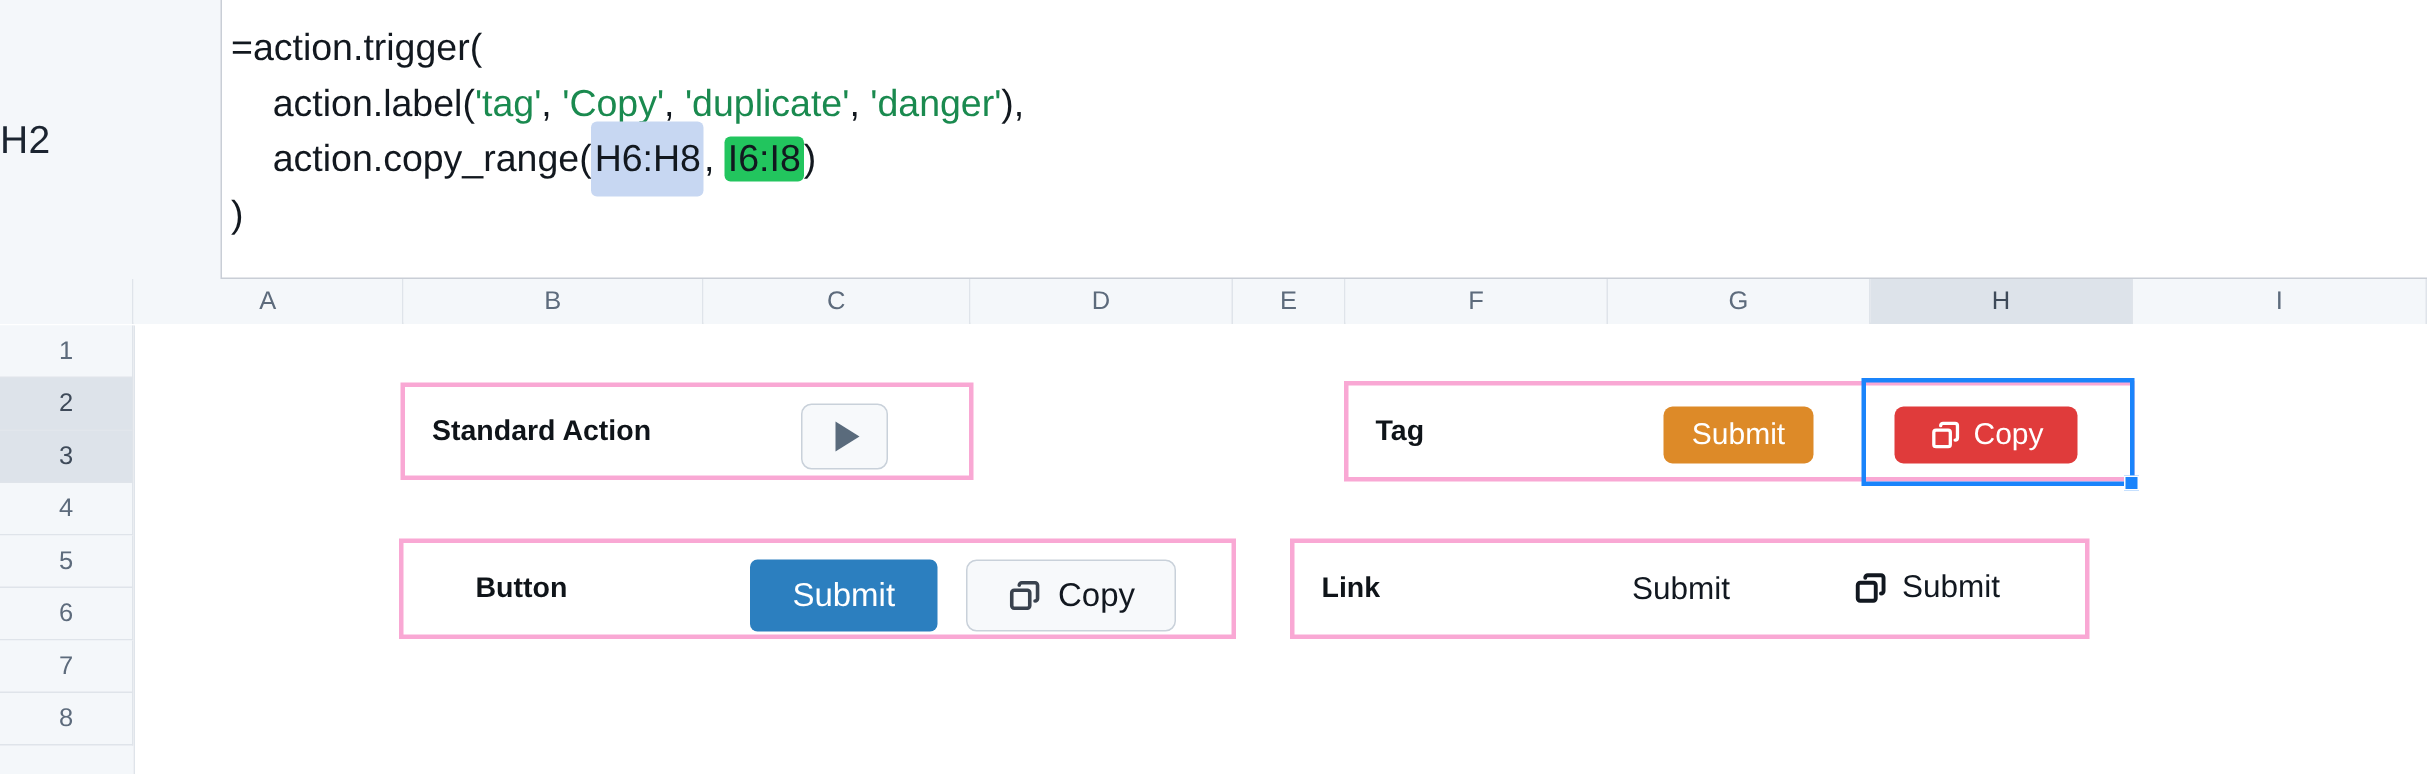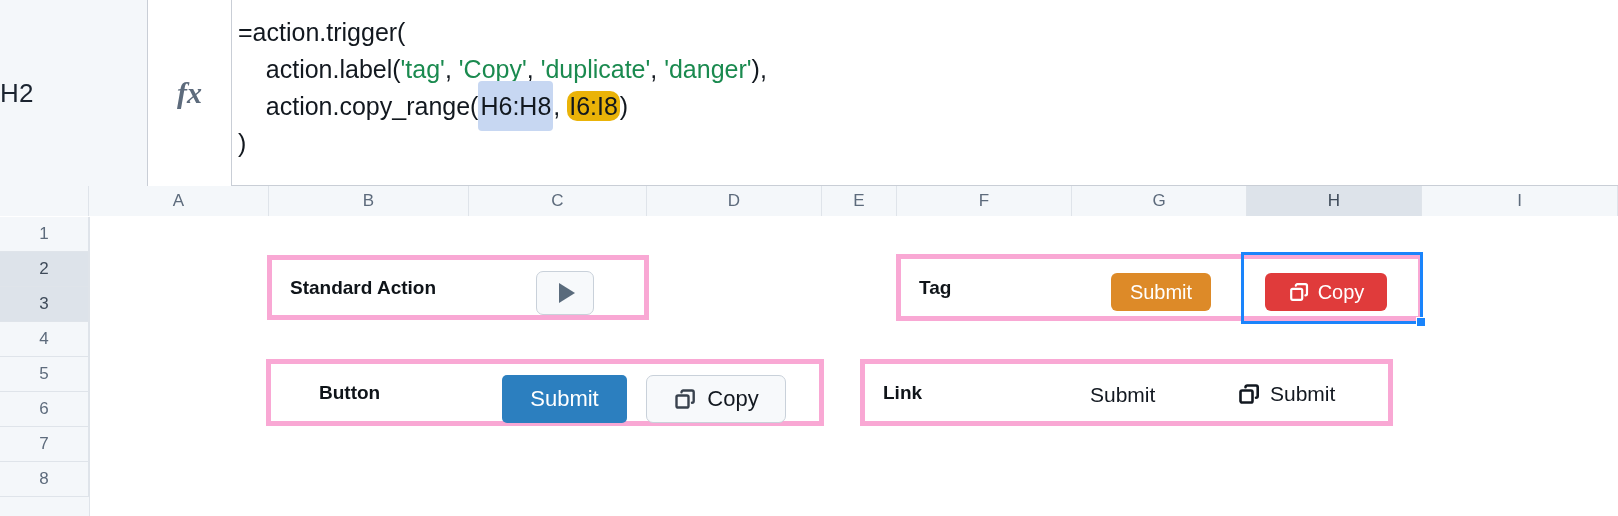--- a/index.html
+++ b/index.html
@@ -53,22 +53,22 @@
     overflow: hidden;
   }
   .fline { height: 37px; white-space: pre; }
   .str { color: #1a8a4f; }
   .ref-blue {
     background: #c7d7f2;
     border-radius: 4px;
     padding: 11px 2px;
   }
   .ref-green {
-    background: #eab308;
-    border-radius: 10px;
+    background: #22c55e;
+    border-radius: 4px;
     padding: 1px 2px;
     margin-top: 36px;
   }
 
   
   .col-header-row {
     position: absolute;
     left: 0; top: 186px;
     width: 1618px; height: 30px;
     display: flex;
@@ -114,21 +114,21 @@
     left: 89px; top: 217px;
     width: 1529px; height: 299px;
     background: #ffffff;
     border-left: 1px solid #dfe4ea;
   }
 
   
   .card {
     position: absolute;
     background: #ffffff;
-    border: 5px solid #f9a8d4;
+    border: 3px solid #f9a8d4;
     display: flex;
     align-items: center;
   }
   .card-label {
     font-size: 19px;
     font-weight: bold;
     color: #0f1419;
     white-space: nowrap;
   }
 
@@ -253,23 +253,20 @@
     background: #1a84fb;
     border: 1px solid #ffffff;
   }
 </style>
 </head>
 <body>
 
 <div class="formula-bar">
   <div class="cell-ref">
     <span>H2</span>
-  </div>
-  <div class="fx-box">
-    <span class="fx-glyph">fx</span>
   </div>
   <div class="formula-content" id="formula-content"><div class="fline"><span>=action.trigger(</span></div><div class="fline"><span>    action.label(</span><span class="str">'tag'</span><span>, </span><span class="str">'Copy'</span><span>, </span><span class="str">'duplicate'</span><span>, </span><span class="str">'danger'</span><span>),</span></div><div class="fline"><span>    action.copy_range(</span><span class="ref-blue">H6:H8</span><span>, </span><span class="ref-green">I6:I8</span><span>)</span></div><div class="fline"><span>)</span></div></div>
 </div>
 
 <div class="col-header-row" id="col-header-row">
   <div class="corner-box"></div>
 <div class="col-head" style="width: 180px;">
       <span>A</span>
     </div>
     <div class="col-head" style="width: 200px;">

